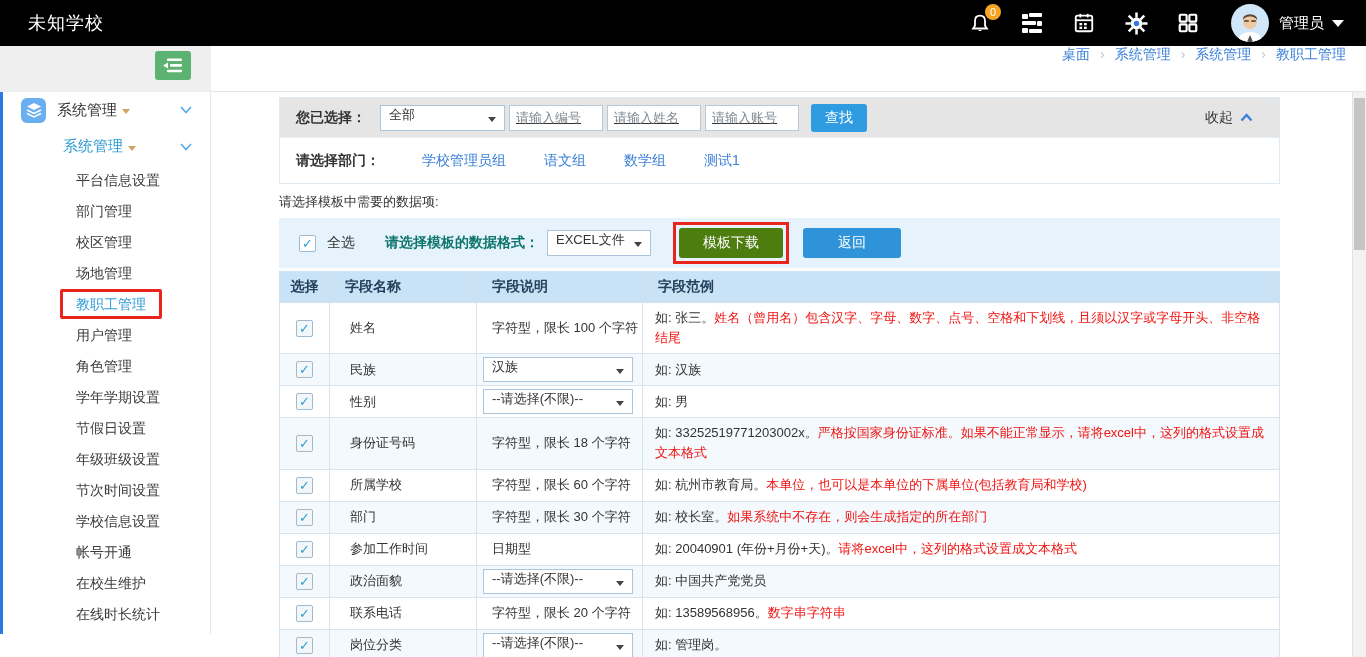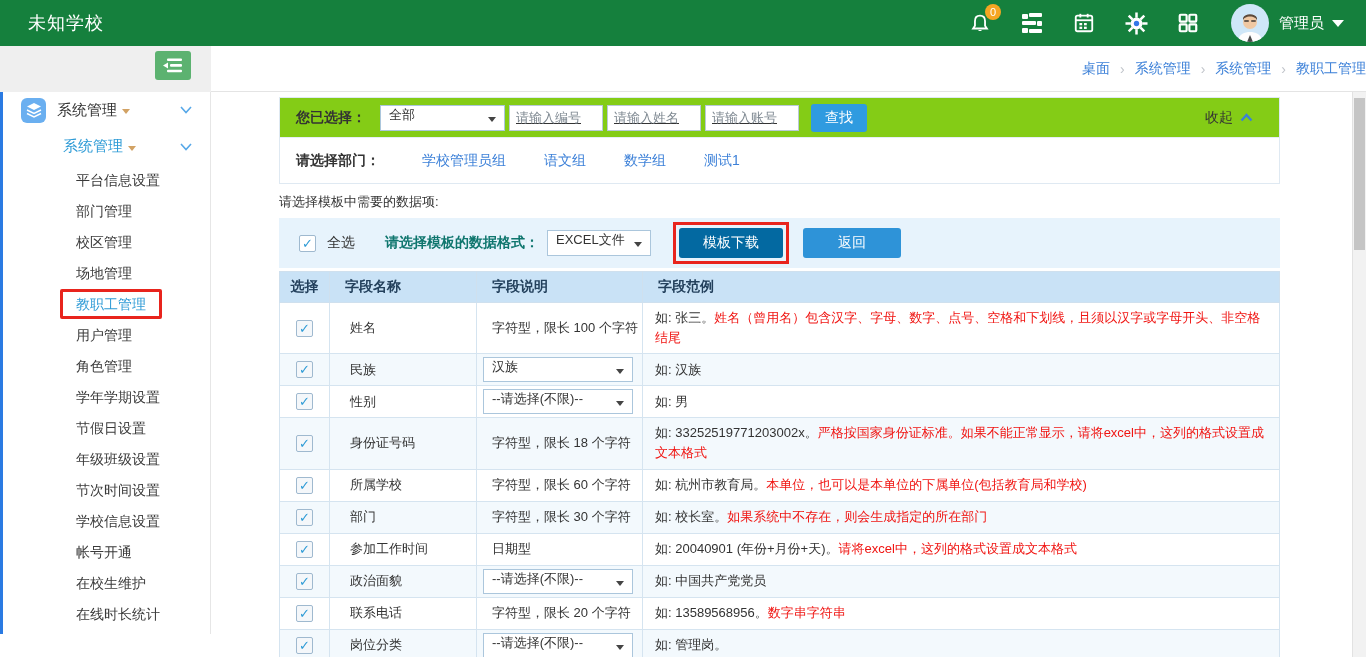--- a/index.html
+++ b/index.html
@@ -1,40 +1,40 @@
 <!DOCTYPE html>
 <html><head>
 <meta charset="utf-8">
 <style>
   * { margin:0; padding:0; box-sizing:border-box; }
   html,body { width:1366px; height:657px; overflow:hidden; background:#fff;
     font-family:"Liberation Sans","DejaVu Sans",sans-serif; }
 
   
   .topbar { position:absolute; left:0; top:0; width:1366px; height:46px;
-    background:#15803d; display:flex; align-items:center; }
+    background:#000000; display:flex; align-items:center; }
   .school-name { color:#fff; font-size:18px; margin-left:28px; letter-spacing:1px; }
   .topbar-right { margin-left:auto; display:flex; align-items:center; margin-right:22px; }
   .tb-icon { position:relative; width:26px; height:26px; margin-left:26px; cursor:pointer;
     display:flex; align-items:center; justify-content:center; }
   .badge { position:absolute; top:-6px; right:-8px; min-width:16px; height:16px; border-radius:8px;
     background:#f5a623; color:#fff; font-size:11px; line-height:16px; text-align:center; padding:0 4px; }
   .avatar { width:38px; height:38px; border-radius:50%; background:#cfe7f8; margin-left:30px;
     overflow:hidden; display:flex; align-items:flex-end; justify-content:center; }
   .user-name { color:#fff; font-size:15px; margin-left:10px; }
   .caret-down-white { width:0; height:0; border-left:6px solid transparent; border-right:6px solid transparent;
     border-top:7px solid #fff; margin-left:8px; }
 
   
   .subbar { position:absolute; left:0; top:46px; width:1366px; height:46px; background:#fff;
     border-bottom:1px solid #e4e4e4; }
   .subbar-left { position:absolute; left:0; top:0; width:211px; height:46px; background:#efefef; }
   .menu-toggle { position:absolute; left:155px; top:5px; width:36px; height:29px; background:#5cb270;
     border-radius:3px; display:flex; align-items:center; justify-content:center; cursor:pointer; }
-  .breadcrumb { position:absolute; right:0; top:0; height:45px; display:flex; align-items:center;
+  .breadcrumb { position:absolute; right:20px; top:0; height:45px; display:flex; 
     font-size:14px; }
   .bc-link { color:#3c80d8; cursor:pointer; }
   .bc-sep { color:#c0c4ca; margin:0 10px; font-size:14px; }
 
   
   .sidebar { position:absolute; left:0; top:92px; width:211px; height:542px; background:#fff;
     border-right:1px solid #e6e6e6; }
   .sidebar::before { content:""; position:absolute; left:0; top:0; width:3px; height:100%; background:#2a7ae2; }
   .side-l1 { height:36px; display:flex; align-items:center; padding-left:21px; cursor:pointer; }
   .side-l1-icon { width:25px; height:25px; border-radius:6px; background:#6aaff0;
@@ -49,21 +49,21 @@
     cursor:pointer; white-space:nowrap; }
   .side-item.active { color:#2e9bd6; }
   .red-frame { display:inline-block; border:3px solid #e8241d; padding:2px 13px; margin-left:-16px;
     line-height:20px; border-radius:2px; }
 
   
   .main { position:absolute; left:212px; top:92px; width:1154px; height:565px; background:#fff; }
   .content { position:absolute; left:67px; top:5px; width:1001px; }
 
   .filter-panel { border:1px solid #dfe9f2; }
-  .filter-row1 { height:40px; background:#84cc16; border-bottom:1px solid #e6eef5;
+  .filter-row1 { height:40px; background:#e5e5e5; border-bottom:1px solid #e6eef5;
     display:flex; align-items:center; padding:0 16px; }
   .flabel { font-size:14px; font-weight:bold; color:#333; }
   .select { position:relative; display:inline-flex; align-items:flex-start; background:#fff;
     border:1px solid #abc6dc; height:26px; padding:0 22px 0 8px; font-size:13px; color:#333; cursor:pointer; }
   .select::after { content:""; position:absolute; right:8px; top:11px; width:0; height:0;
     border-left:4px solid transparent; border-right:4px solid transparent; border-top:5px solid #444; }
   .scope-select { width:125px; margin-left:14px; }
   .f-input { width:94px; height:26px; border:1px solid #b9c9d8; margin-left:4px; padding:0 6px;
     font-size:13px; color:#333; background:#fff; font-family:inherit;text-decoration:underline; }
   .f-input::placeholder { color:#7d8790; opacity:1; }
@@ -79,21 +79,21 @@
   .hint { font-size:13px; color:#333; margin:9px 0 7px 0; }
 
   .toolbar { height:50px; background:#e7f3fc; display:flex; align-items:center; padding:0 20px; }
   .cb { width:17px; height:17px; border:1px solid #9fb9cf; background:#fff; border-radius:2px;
     display:inline-flex; align-items:center; justify-content:center; cursor:pointer; }
   .cb::before { content:"✓"; color:#2e9bd6; font-size:13px; font-weight:bold; line-height:1; }
   .tb-sel-label { font-size:14px; color:#333; margin-left:11px; }
   .fmt-label { font-size:14px; font-weight:bold; color:#0f766e; margin-left:30px; }
   .fmt-select { width:104px; margin-left:8px; }
   .red-wrap { border:3px solid #e8241d; padding:3px; margin-left:22px; }
-  .btn-download { width:104px; height:30px; background:#0369a1; }
+  .btn-download { width:104px; height:30px; background:#4d7c0f; }
   .btn-back { width:98px; height:30px; background:#2e93d8; margin-left:14px; }
 
   .tpl-table { width:100%; border-collapse:collapse; margin-top:3px; table-layout:fixed; }
   .tpl-table th { background:#c9e2f6; height:31px; font-size:14px; font-weight:bold; color:#23405c;
     text-align:left; border:1px solid #cfe0ee; padding-left:15px; }
   .tpl-table th.h-sel { padding-left:0; text-align:center; }
   .tpl-table td { border:1px solid #d5e4f0; font-size:13px; color:#333; height:32px; padding:3px 0; }
   .tpl-table tr.alt td { background:#f3f9fd; }
   .c-sel { text-align:center; }
   .c-name { padding-left:20px !important; }

